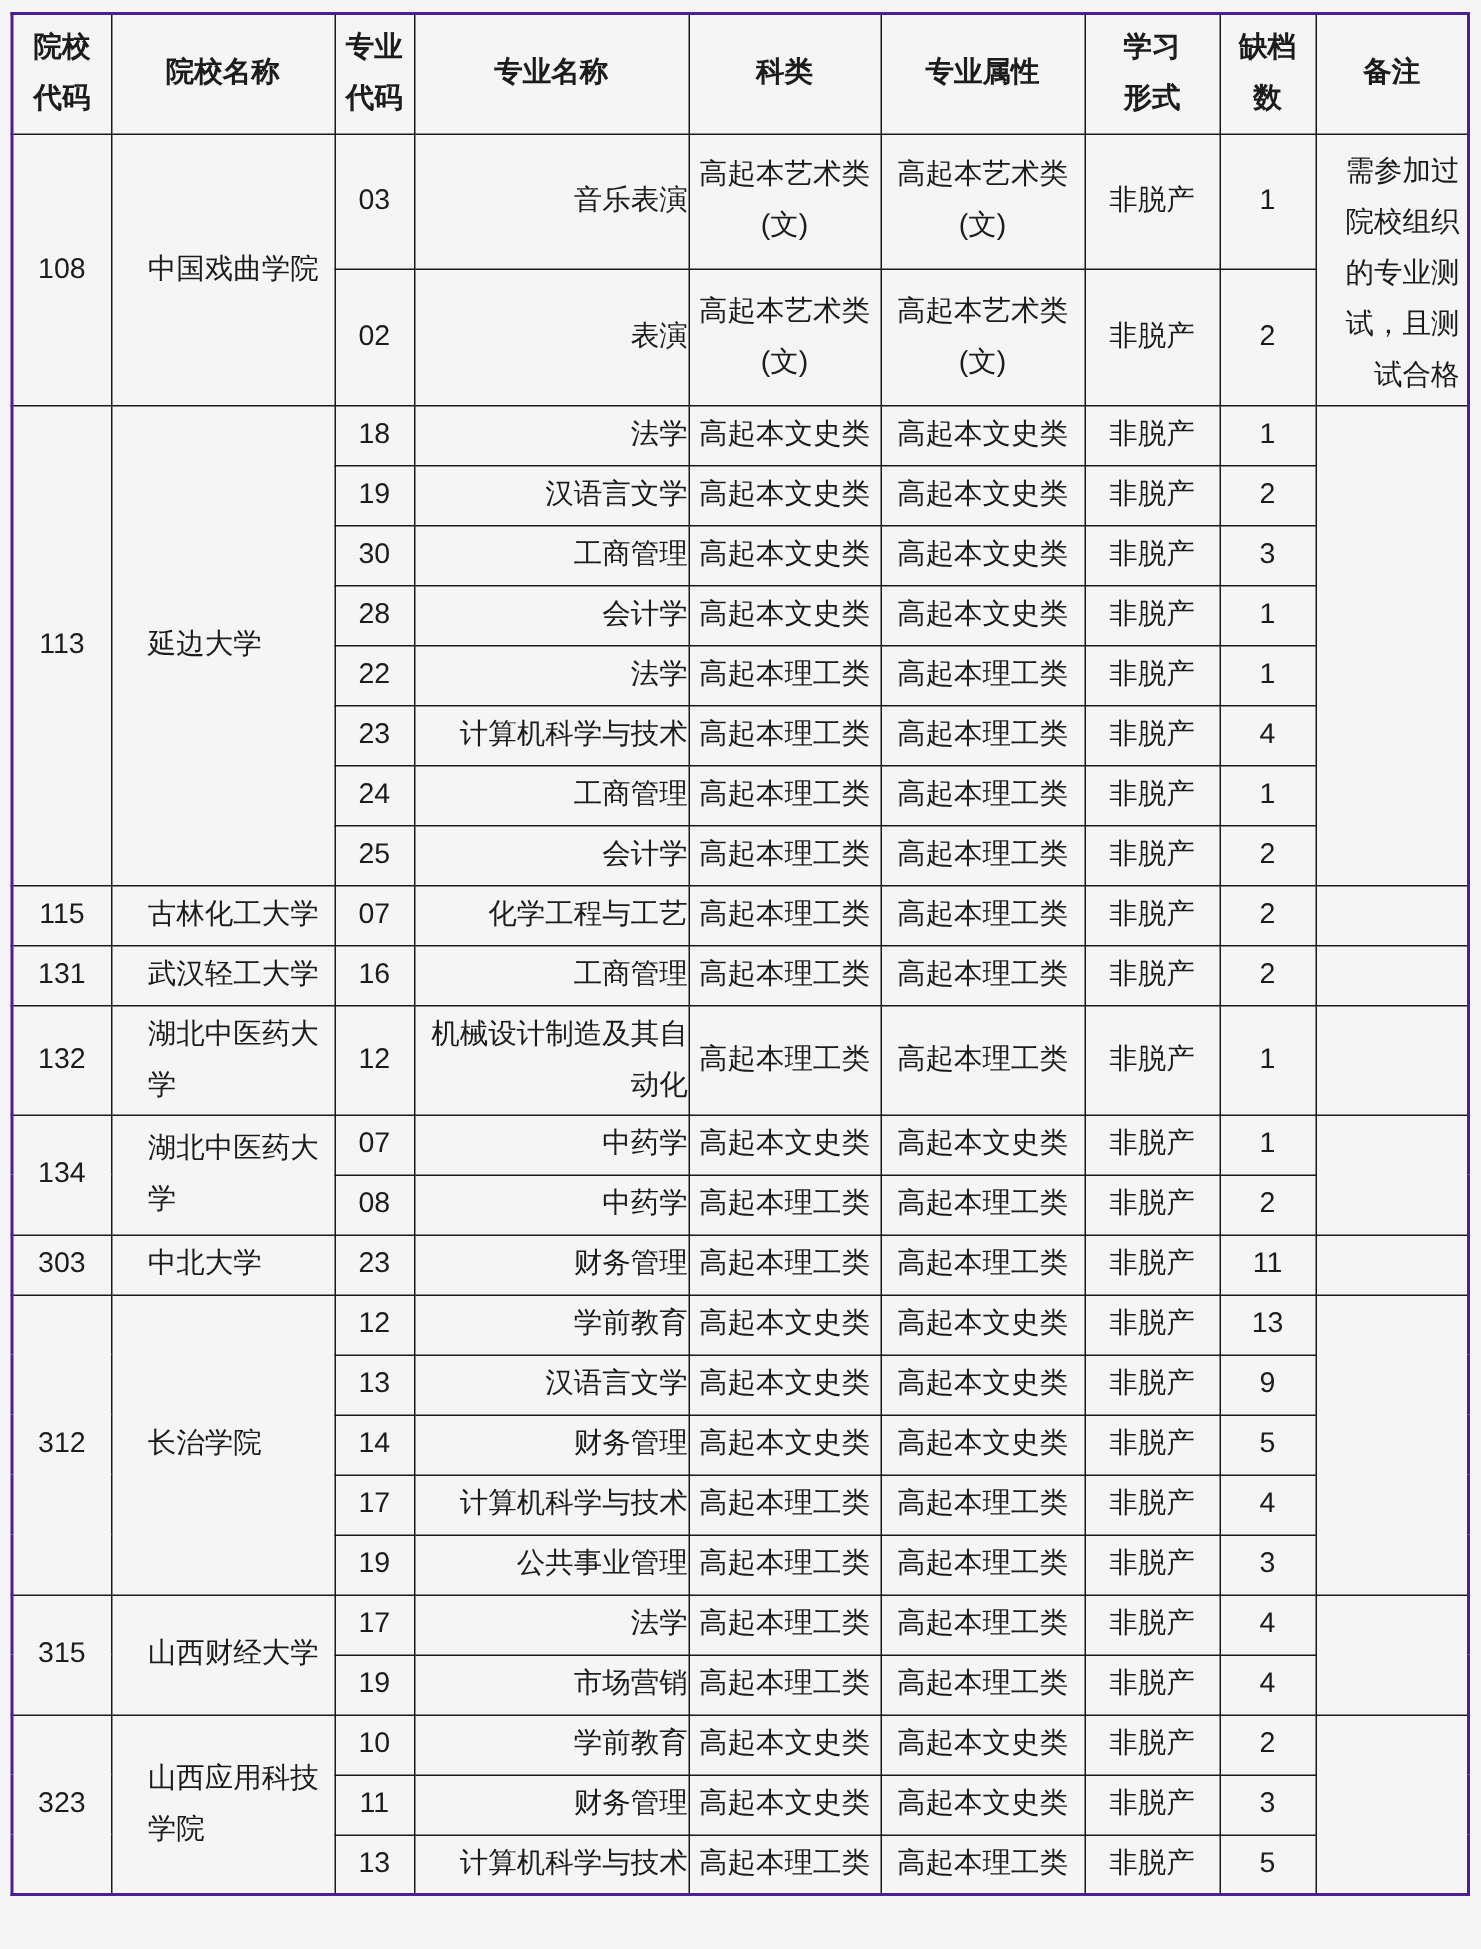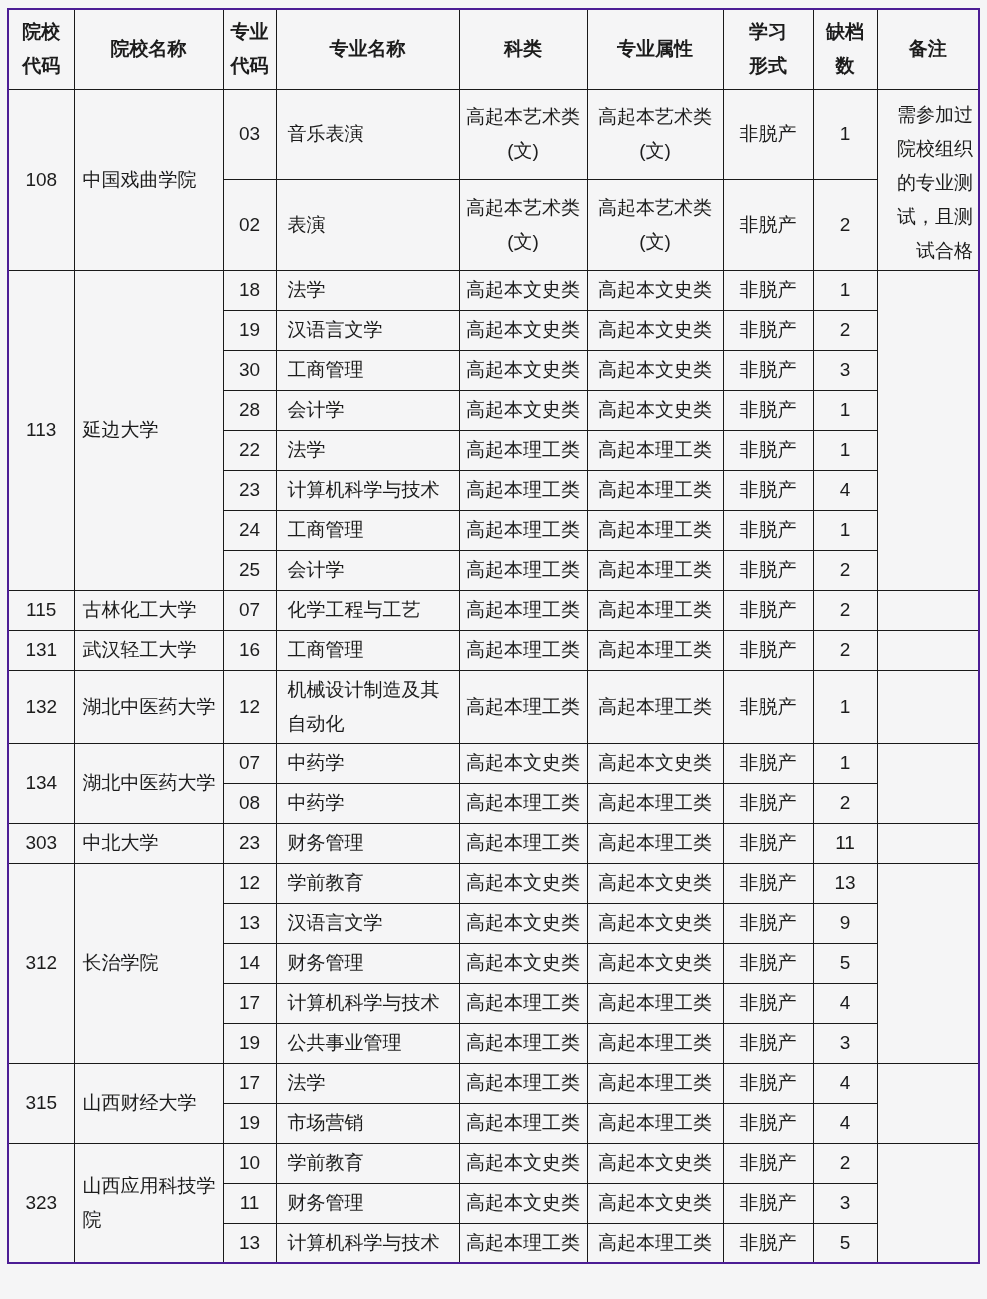--- a/index.html
+++ b/index.html
@@ -25,22 +25,22 @@
     vertical-align:middle;
     text-align:center;
     padding:2px 6px;
     word-break:break-all;
     overflow:hidden;
   }
   th{font-weight:bold;padding:5px 4px;}
   th span{display:block;}
   tbody tr{height:40px;}
   thead tr{height:80px;}
-  td.school-name{text-align:left;padding:2px 7px 2px 8px;}
-  td.major-name{text-align:left;padding:2px 11px;}
+  td.school-name{text-align:left;padding:2px 7px 2px 24px;}
+  td.major-name{text-align:right;padding:2px 0;}
   td.remark{text-align:right;padding:8px 5px 2px 6px;}
 </style>
 </head>
 <body>
 
 <table>
   <colgroup>
     <col style="width:66px">
     <col style="width:149px">
     <col style="width:53px">

